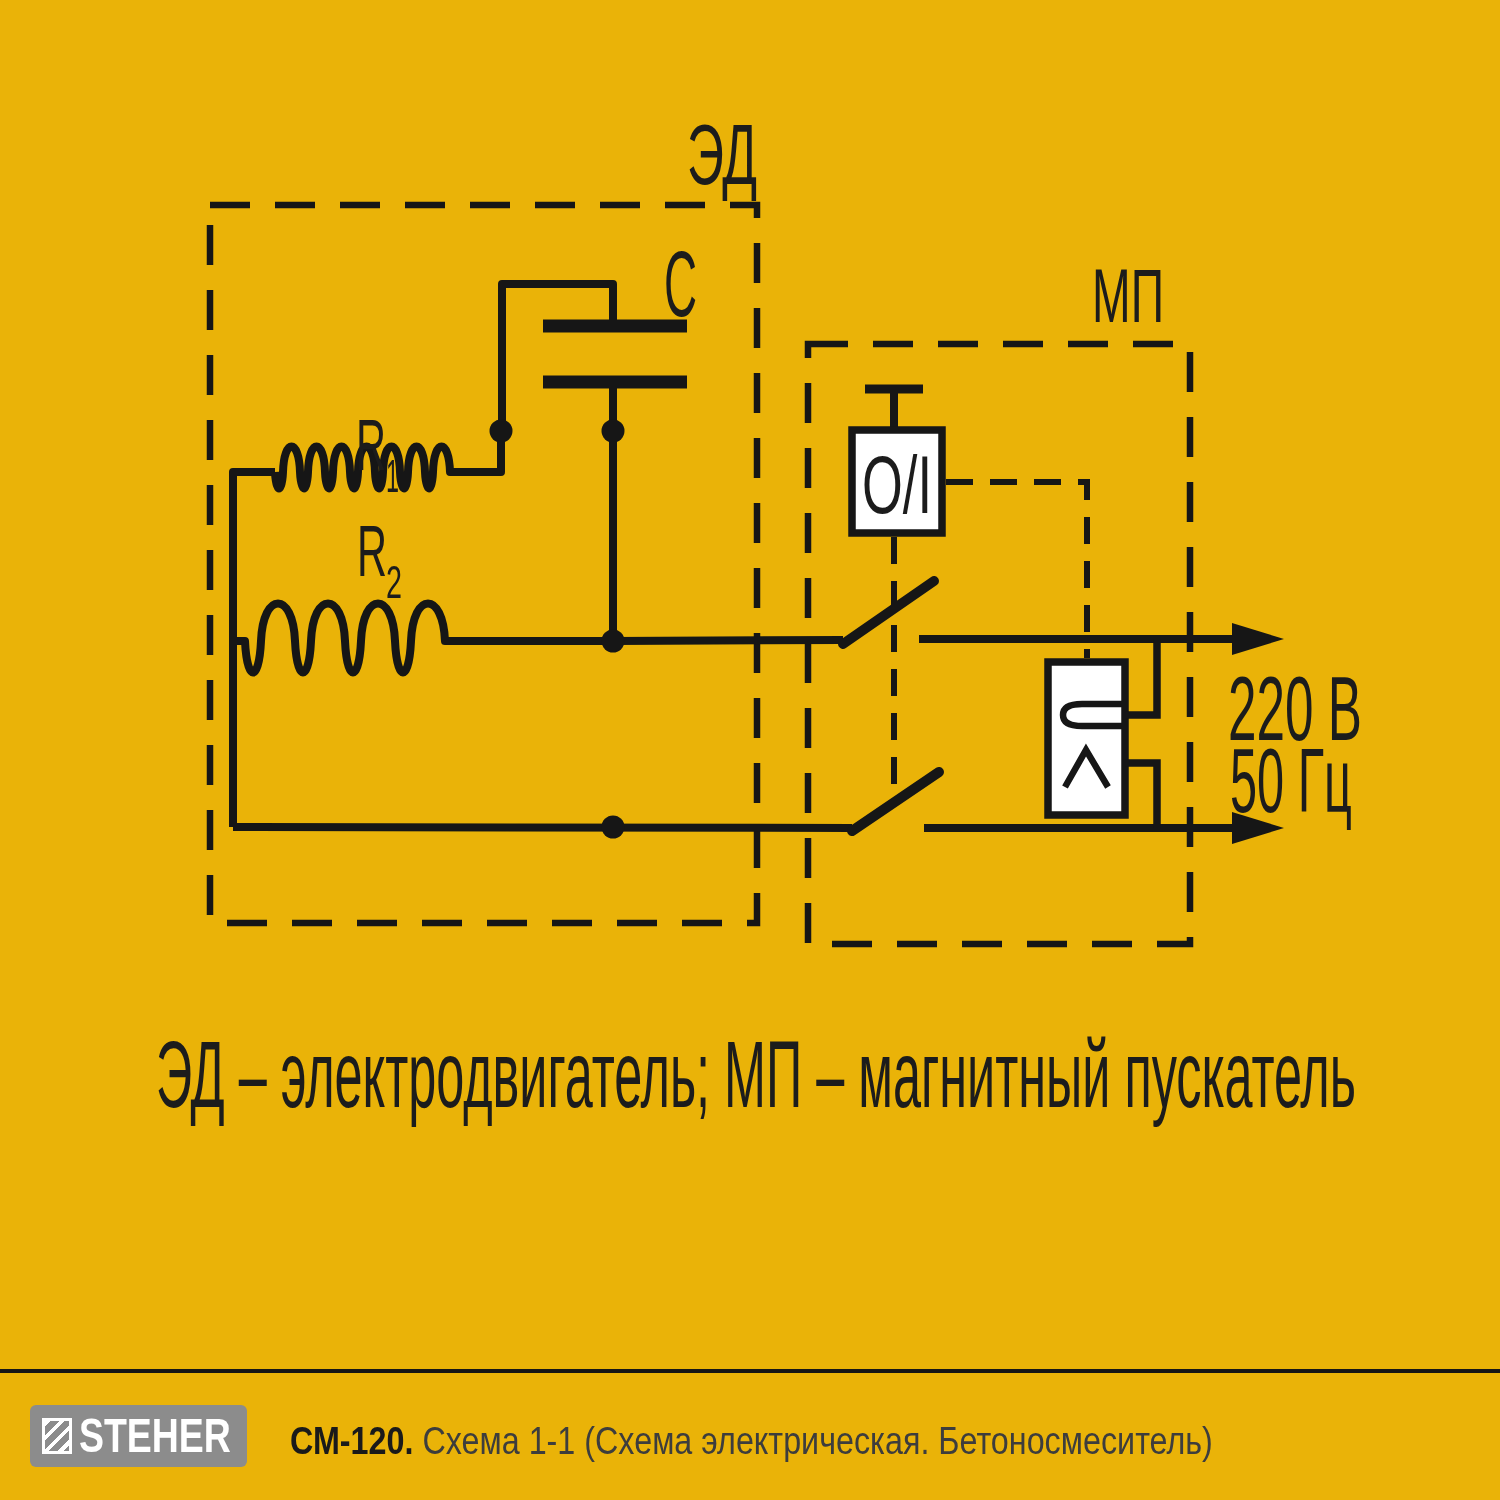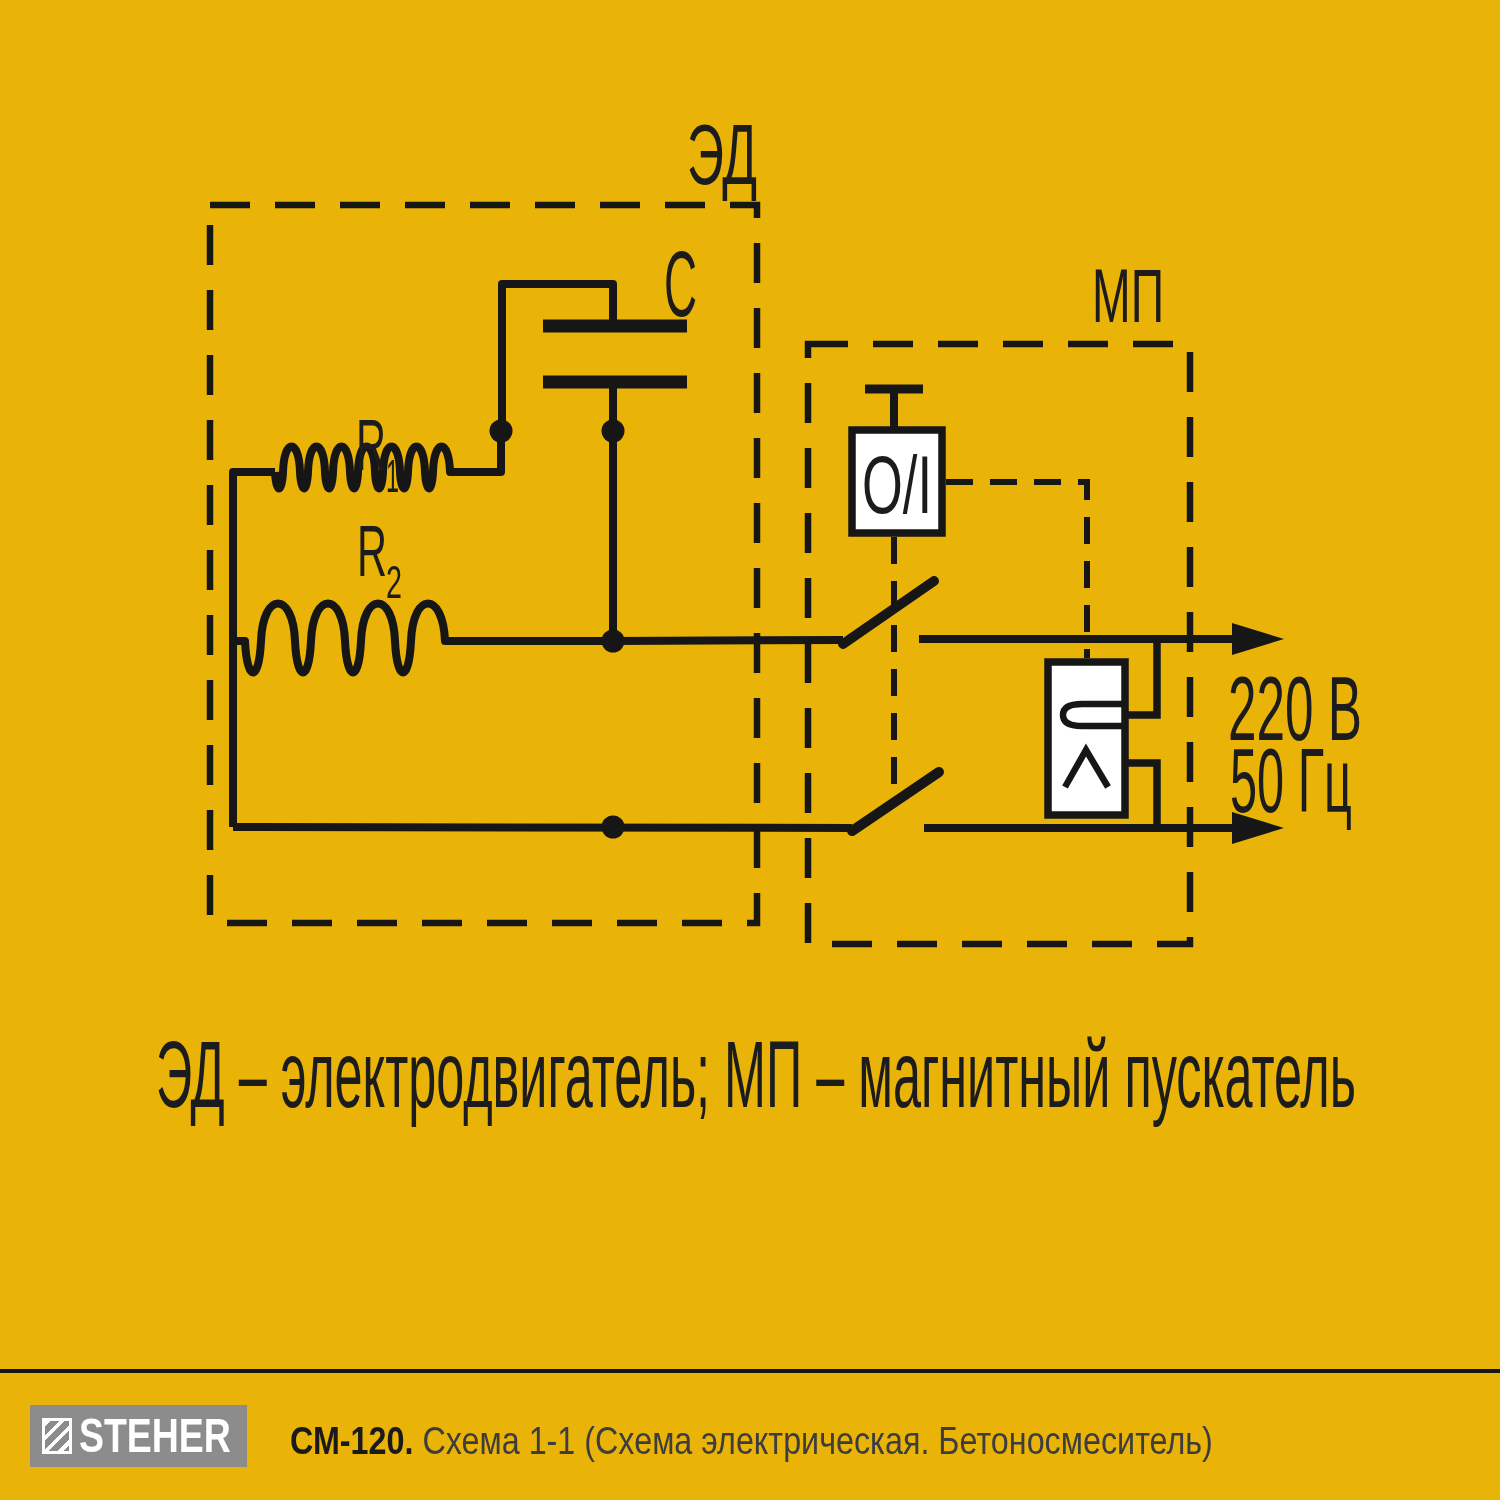--- a/index.html
+++ b/index.html
@@ -10,21 +10,21 @@
   svg text {
     font-family:"Liberation Sans","DejaVu Sans",sans-serif;
     fill:#1c1c1c;
   }
   #divider {
     position:absolute; left:0; top:1369px; width:1500px; height:4px;
     background:#161616;
   }
   #brand-box {
     position:absolute; left:30px; top:1405px; width:217px; height:62px;
-    display:flex; align-items:center; padding:0 0 0 12px; box-sizing:border-box;
+    display:flex; align-items:center; padding:0 0 0 12px; box-sizing:border-box;border-radius:6px;
   }
   #brand-stripes {
     width:24px; height:30px; border:3px solid #ffffff; flex:0 0 auto;
     background:repeating-linear-gradient(135deg,#ffffff 0 4px,transparent 4px 10px);
   }
   #brand-name {
     color:#ffffff; font-weight:bold; font-size:48px; line-height:1;
     letter-spacing:0px; transform:scaleX(0.78); transform-origin:0 60%;
     margin-left:7px; white-space:nowrap;
   }

